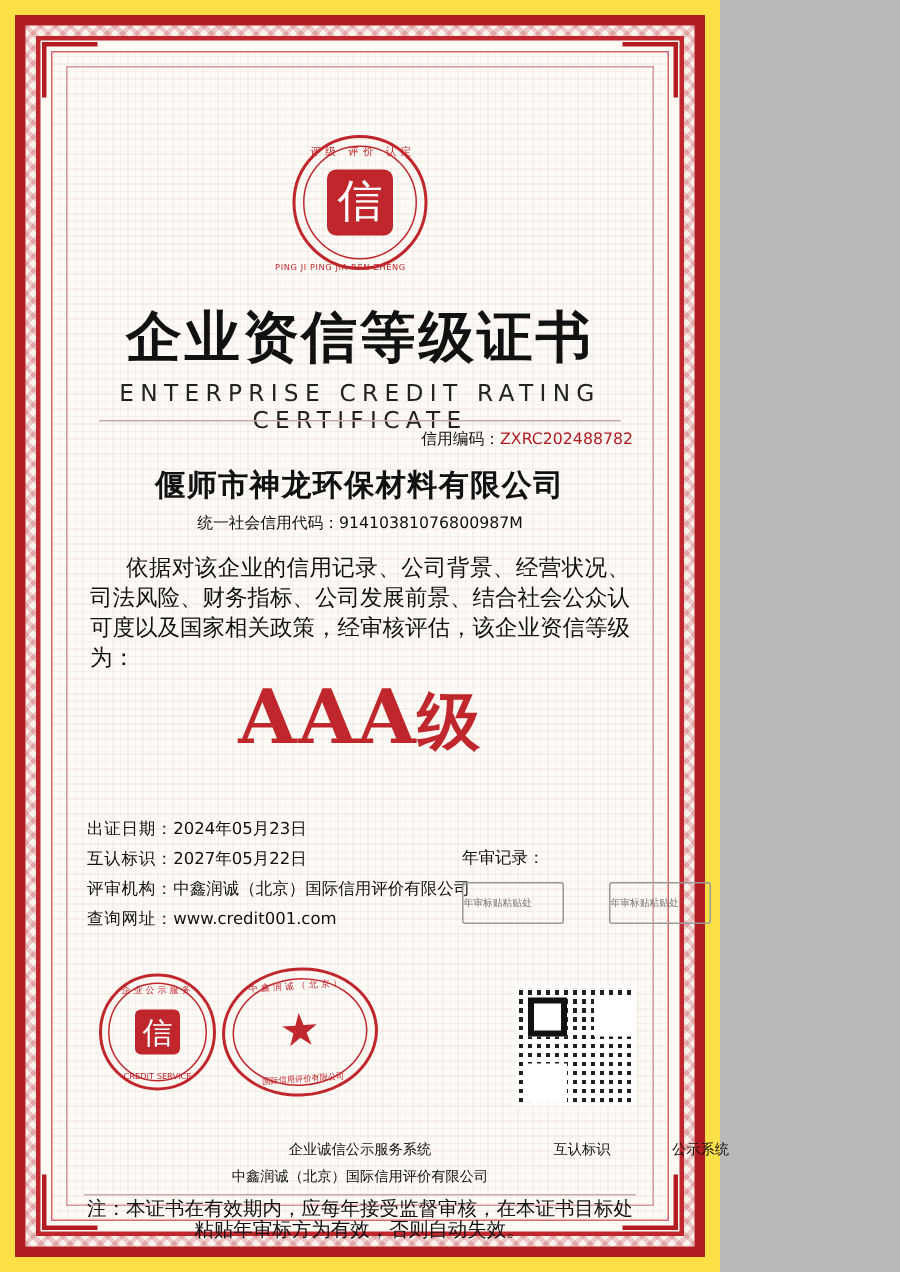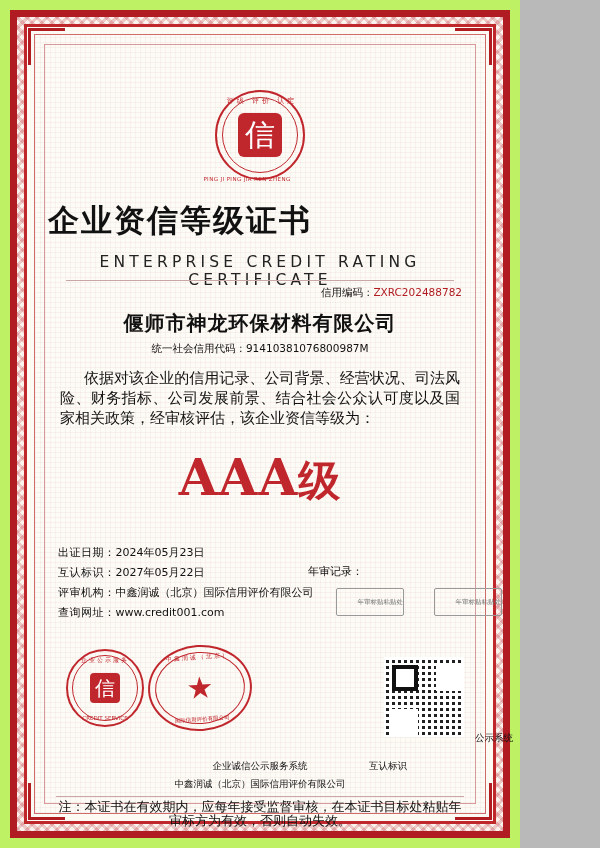--- a/index.html
+++ b/index.html
@@ -4,22 +4,22 @@
 <style>
   html,body{margin:0;padding:0;}
   body{
     width:600px;height:848px;
     background:#b9b9b9;
     font-family:"DejaVu Sans","Liberation Sans",sans-serif;
     overflow:hidden;
   }
   .page{
     position:relative;
-    width:520px;height:848px;
-    background:#bef264;
+    width:480px;height:848px;
+    background:#fde047;
     box-sizing:border-box;
   }
   
   .frame-outer{
     position:absolute;left:10px;top:10px;right:10px;bottom:10px;
     border:7px solid #b01c22;
     background:
       repeating-linear-gradient(45deg,rgba(176,28,34,.20) 0 3px,rgba(255,255,255,0) 3px 7px),
       repeating-linear-gradient(-45deg,rgba(176,28,34,.20) 0 3px,rgba(255,255,255,0) 3px 7px),
       #fbf2ee;
@@ -83,22 +83,22 @@
     position:absolute;left:0;top:4px;width:90px;text-align:center;
     font-size:7px;color:#c0272d;letter-spacing:3px;
   }
   .seal-bottom-text{
     position:absolute;left:-13px;bottom:-2px;width:116px;text-align:center;
     font-size:5.5px;color:#c0272d;letter-spacing:.4px;
   }
 
   
   .title-cn{
-    position:absolute;left:0;right:0;top:152px;text-align:left;
-    font-size:31px;font-weight:bold;color:#111;
+    position:absolute;left:0;right:0;top:152px;text-align:center;
+    font-size:37px;font-weight:bold;color:#111;
     letter-spacing:2px;
     font-family:"DejaVu Sans","Liberation Sans",sans-serif;
   }
   .title-en{
     position:absolute;left:0;right:0;top:205px;text-align:center;
     font-size:15.5px;color:#222;letter-spacing:4.2px;
   }
   .title-rule{
     position:absolute;left:18px;right:18px;top:232px;height:1px;background:#c9a7a7;
   }
@@ -136,21 +136,21 @@
   .info{
     position:absolute;left:10px;top:495px;
     font-size:11px;line-height:20px;color:#111;
   }
   .info .lbl{letter-spacing:.5px;}
   .annual{
     position:absolute;left:260px;top:516px;font-size:11px;color:#111;
   }
   .stamp-box{
     position:absolute;width:66px;height:26px;border:1px solid #999;border-radius:2px;
-    font-size:6.5px;color:#777;text-align:right;line-height:26px;margin-left:28px;
+    font-size:6.5px;color:#777;text-align:left;line-height:26px;
   }
   .sb1{left:260px;top:540px;}
   .sb2{left:358px;top:540px;}
 
   
   .bottom{
     position:absolute;left:0;right:0;top:595px;height:120px;
   }
   .round-seal{
     position:absolute;width:78px;height:78px;border-radius:50%;
@@ -203,21 +203,21 @@
     content:"";position:absolute;left:6px;top:6px;width:18px;height:18px;
     border:4px solid #111;background:#fff;
     box-shadow:44px 0 0 -0px #fff, 0 44px 0 0 #fff;
   }
   .cap{
     position:absolute;font-size:9.5px;color:#111;text-align:center;
   }
   .cap1{left:0;right:0;top:712px;}
   .cap2{left:0;right:0;top:730px;}
   .cap3{left:300px;top:712px;width:80px;text-align:center;}
-  .cap4{left:400px;top:684px;width:92px;text-align:center;font-family:Liberation Serif, serif;}
+  .cap4{left:400px;top:712px;width:92px;text-align:left;font-family:Liberation Serif, serif;}
 
   .note-rule{position:absolute;left:8px;right:8px;top:748px;height:1px;background:#c9a7a7;}
   .note{
     position:absolute;left:8px;right:8px;top:752px;
     font-size:13px;color:#111;text-align:center;line-height:14px;
   }
 </style>
 </head>
 <body>
 

